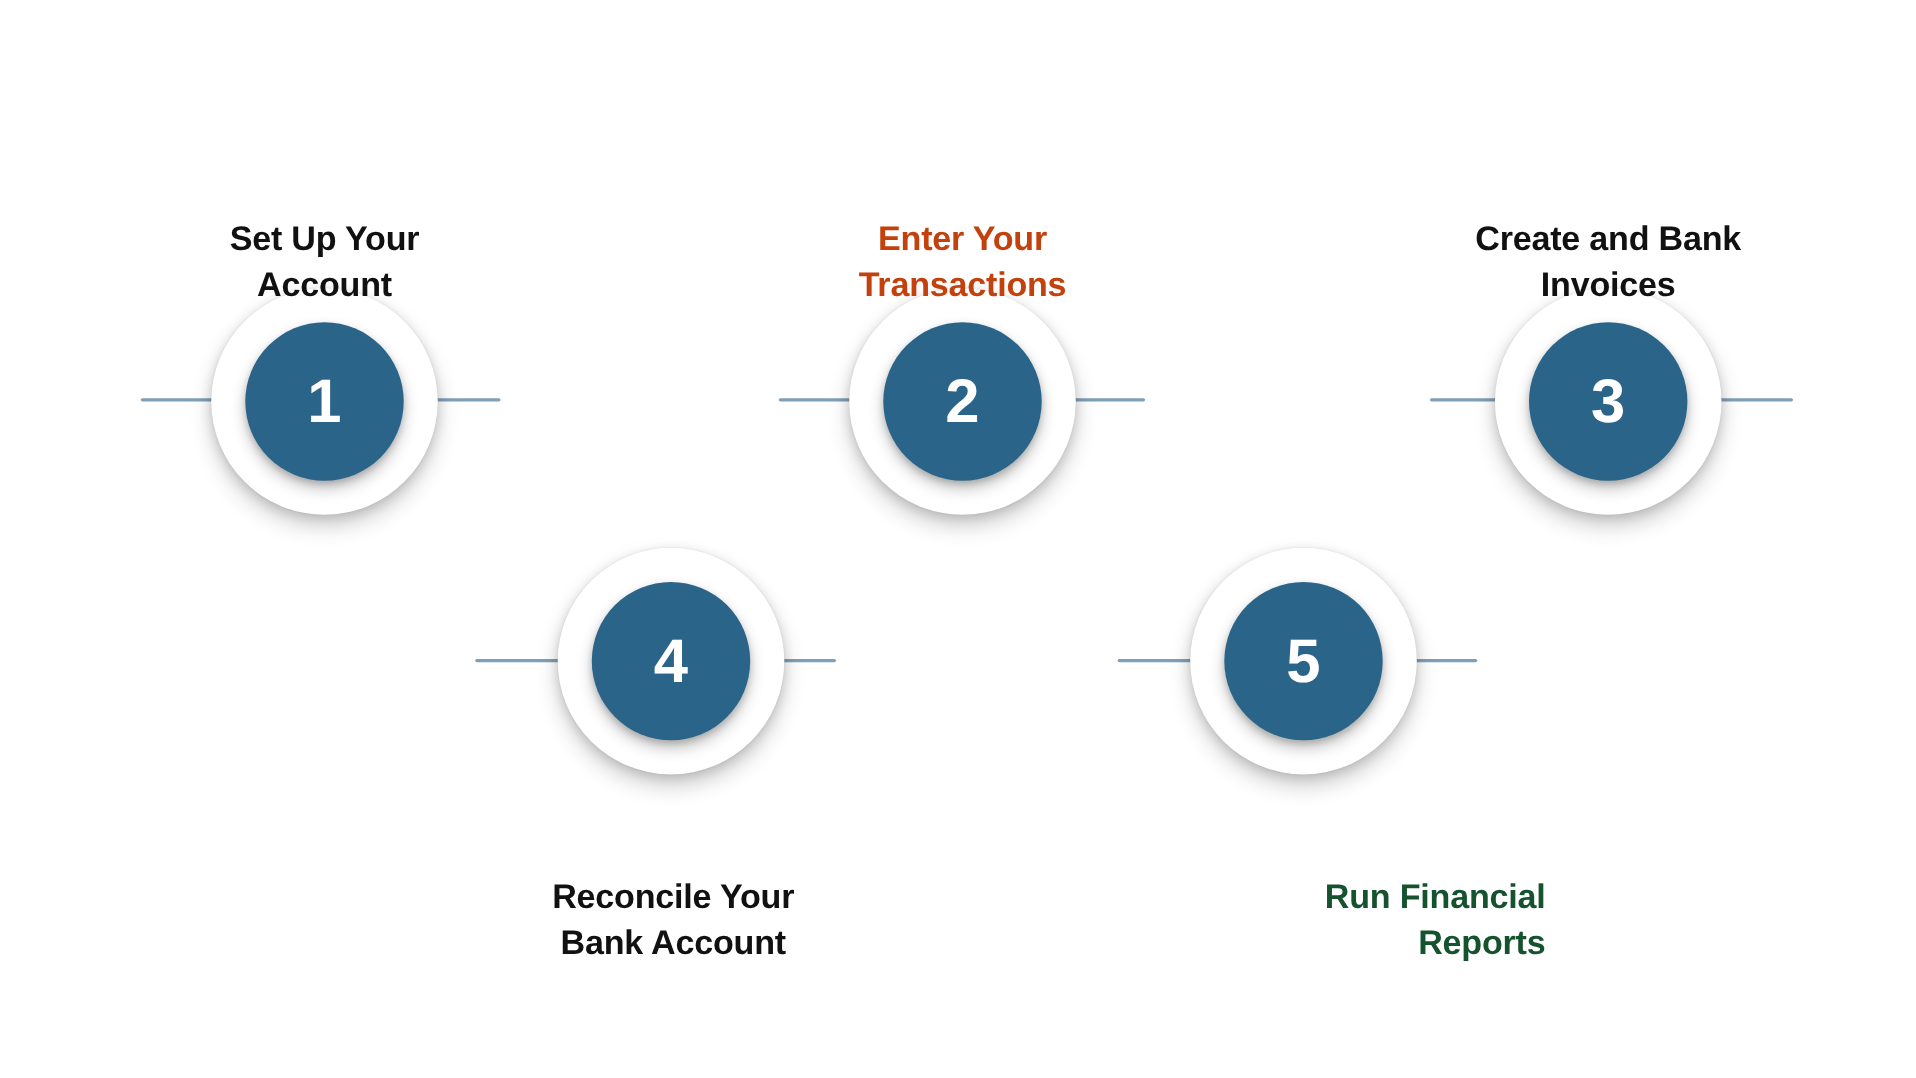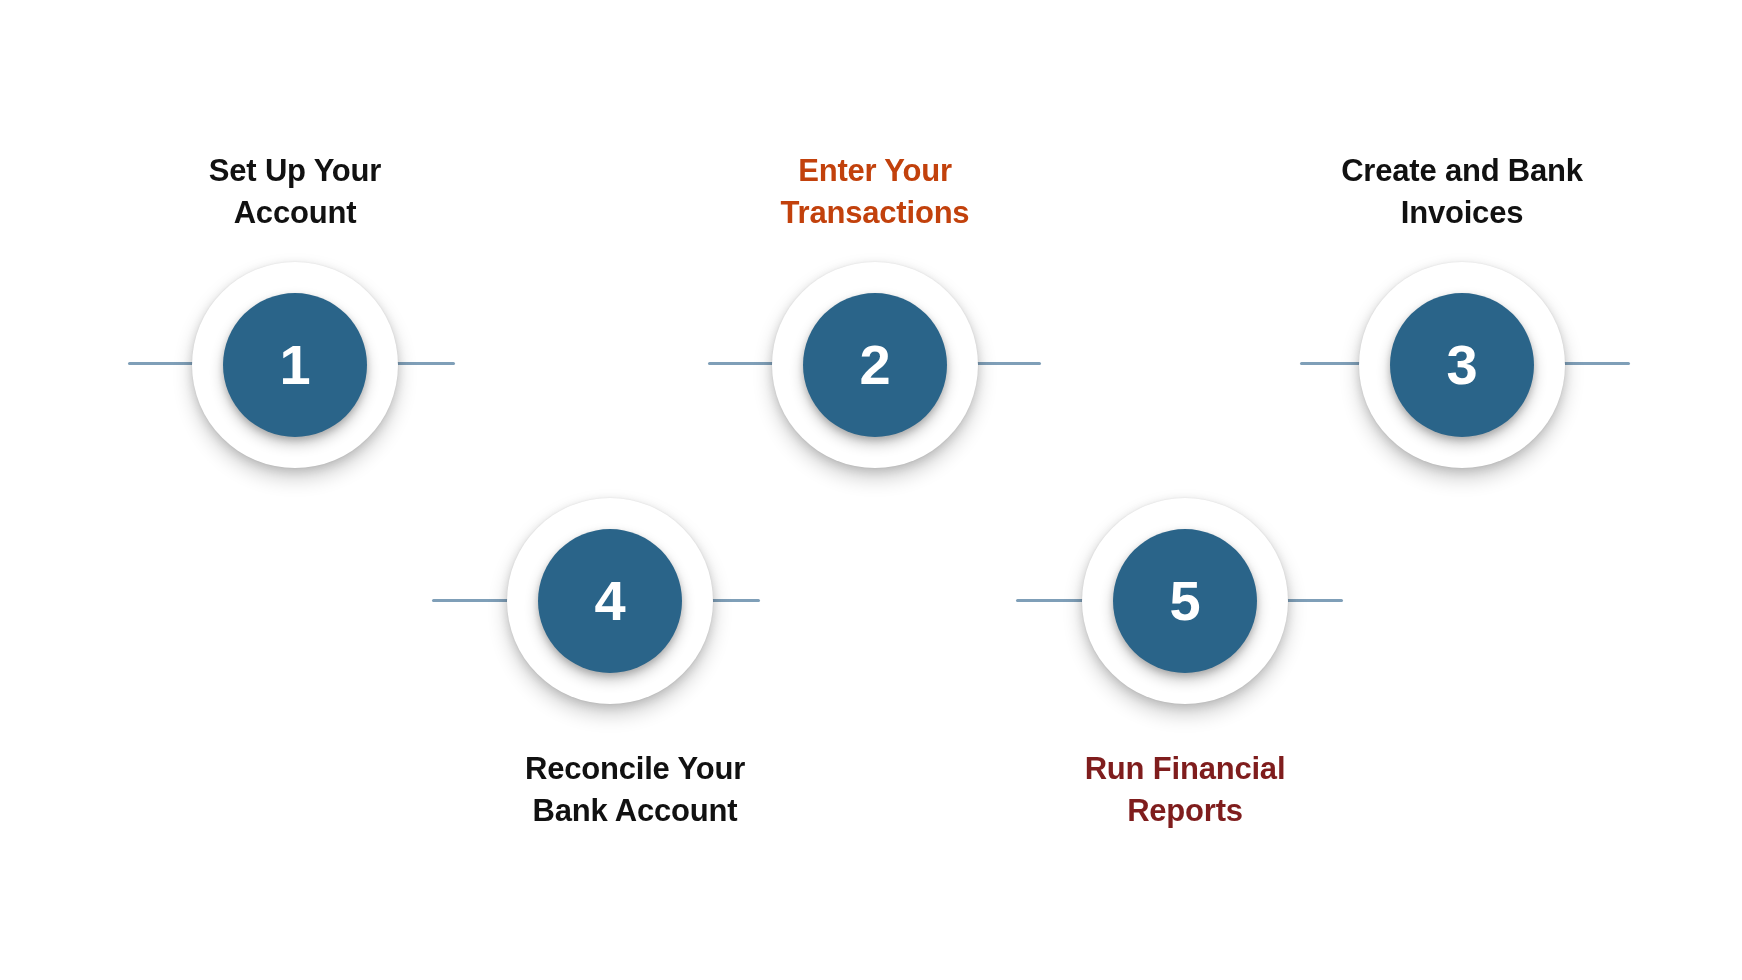--- a/index.html
+++ b/index.html
@@ -74,20 +74,21 @@
   .step-title {
     position: absolute;
     text-align: center;
     color: #111111;
     font-family: "Liberation Sans", sans-serif;
     font-size: 31px;
     font-weight: bold;
     line-height: 42px;
     letter-spacing: -0.2px;
     white-space: pre-line;
+    margin-top: 46px;
   }
 </style>
 </head>
 <body>
 
 <div id="canvas">
     <div class="connector" style="left: 128px; top: 362px; width: 195px; background: rgb(127, 159, 184);"></div>
     <div class="connector" style="left: 375px; top: 362px; width: 80px; background: rgb(127, 159, 184);"></div>
     <div class="connector" style="left: 708px; top: 362px; width: 90px; background: rgb(127, 159, 184);"></div>
     <div class="connector" style="left: 953px; top: 362px; width: 88px; background: rgb(127, 159, 184);"></div>
@@ -120,23 +121,23 @@
       </div>
     </div>
     <div class="step-title" style="color: rgb(17, 17, 17); width: 360px; left: 1282px; top: 150px;">Create and Bank
 Invoices</div>
     <div class="step-node" style="left: 507px; top: 498px;">
       <div class="ring"></div>
       <div class="disc" style="background: rgb(42, 100, 137);">
         <span class="disc-number" style="color: rgb(255, 255, 255);">4</span>
       </div>
     </div>
-    <div class="step-title" style="color: rgb(17, 17, 17); width: 360px; left: 455px; top: 748px;">Reconcile Your
+    <div class="step-title" style="color: rgb(17, 17, 17); width: 360px; left: 432px; top: 748px;">Reconcile Your
 Bank Account</div>
     <div class="step-node" style="left: 1082px; top: 498px;">
       <div class="ring"></div>
       <div class="disc" style="background: rgb(42, 100, 137);">
         <span class="disc-number" style="color: rgb(255, 255, 255);">5</span>
       </div>
     </div>
-    <div class="step-title" style="color: #7f1d1d; width: 360px; left: 1005px; top: 748px;">Run Financial
+    <div class="step-title" style="color: #14532d; width: 360px; left: 1045px; top: 748px; text-align: right;">Run Financial
 Reports</div>
   </div>
 
 </body></html>

